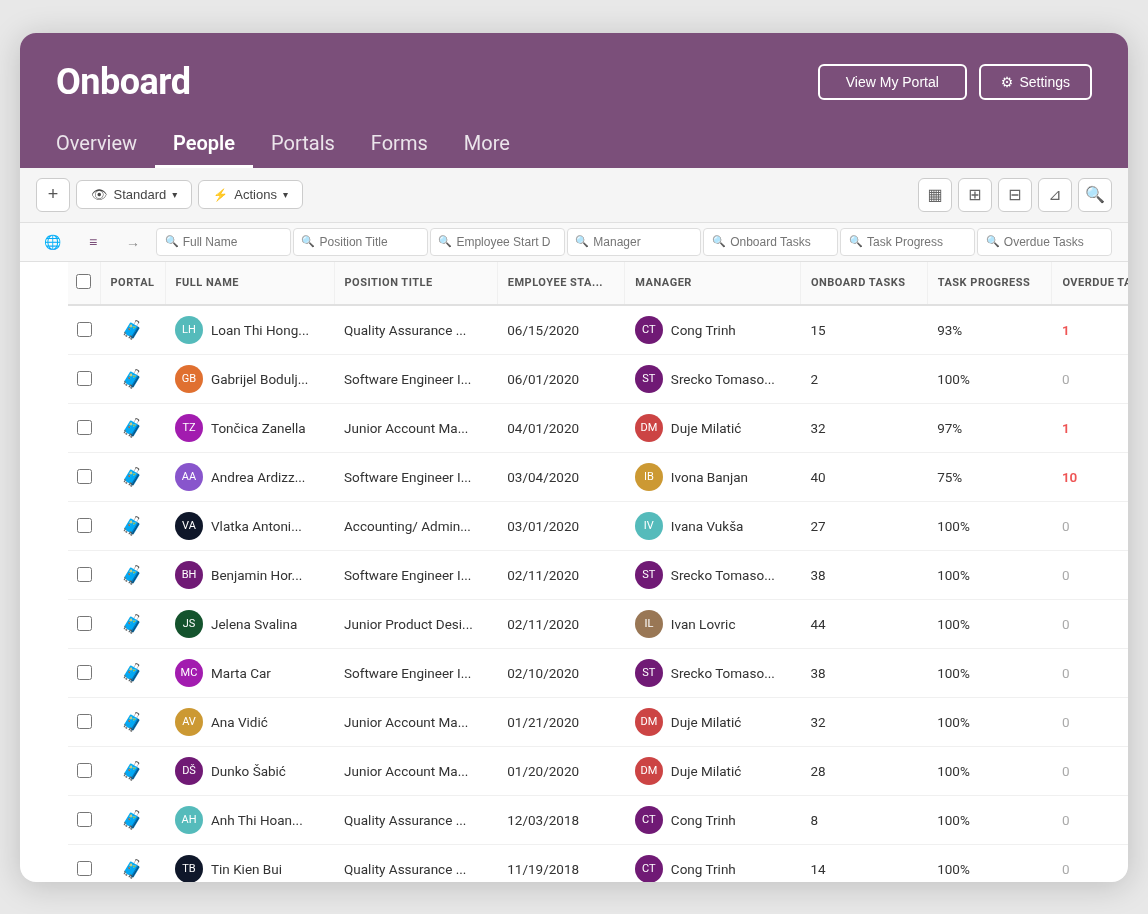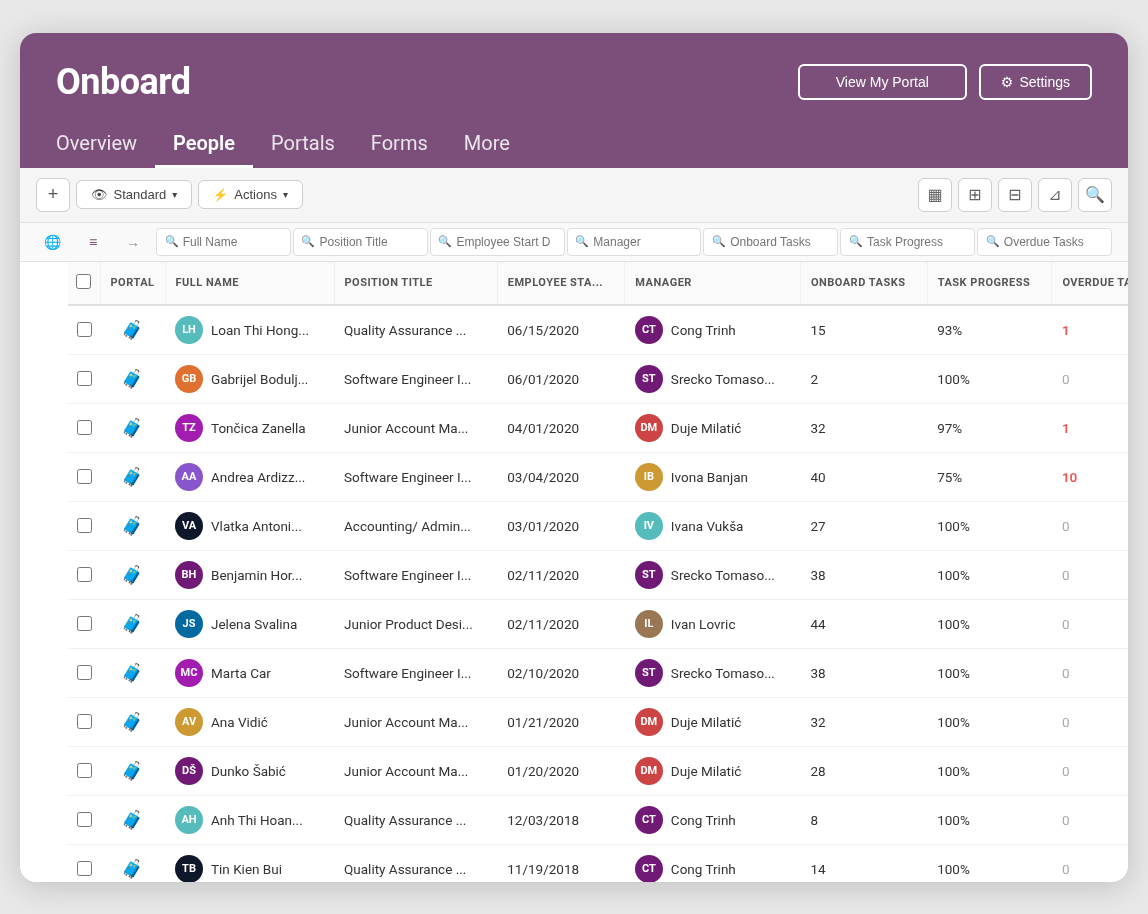--- a/index.html
+++ b/index.html
@@ -38,21 +38,21 @@
     }
     .header-buttons {
       display: flex;
       gap: 12px;
       align-items: center;
     }
     .btn-portal {
       background: transparent;
       border: 2px solid #fff;
       color: #fff;
-      padding: 8px 36px;
+      padding: 8px 26px;
       border-radius: 6px;
       font-size: 14px;
       cursor: pointer;
       font-weight: 500;
     }
     .btn-settings {
       background: transparent;
       border: 2px solid #fff;
       color: #fff;
       padding: 8px 20px;
@@ -254,21 +254,21 @@
       gap: 8px;
     }
     .avatar {
       width: 28px;
       height: 28px;
       border-radius: 50%;
       display: flex;
       align-items: center;
       justify-content: center;
       font-size: 11px;
-      font-weight: 700;
+      font-weight: 400;
       color: #fff;
       overflow: hidden;
       flex-shrink: 0;
     }
     .manager-cell {
       display: flex;
       align-items: center;
       gap: 8px;
     }
     .progress-text {
@@ -283,21 +283,21 @@
     
     .av-teal { background: #5bb; }
     .av-blue { background: #701a75; }
     .av-orange { background: #e07030; }
     .av-pink { background: #a21caf; }
     .av-green { background: #0f172a; }
     .av-purple { background: #8855cc; }
     .av-red { background: #cc4444; }
     .av-gray { background: #701a75; }
     .av-amber { background: #cc9933; }
-    .av-indigo { background: #0369a1; }
+    .av-indigo { background: #14532d; }
     .av-brown { background: #997755; }
   </style>
 </head>
 <body>
 
 <div class="app-container">
 
   <div class="header">
     <div class="header-top">
       <h1 class="app-title">Onboard</h1>

